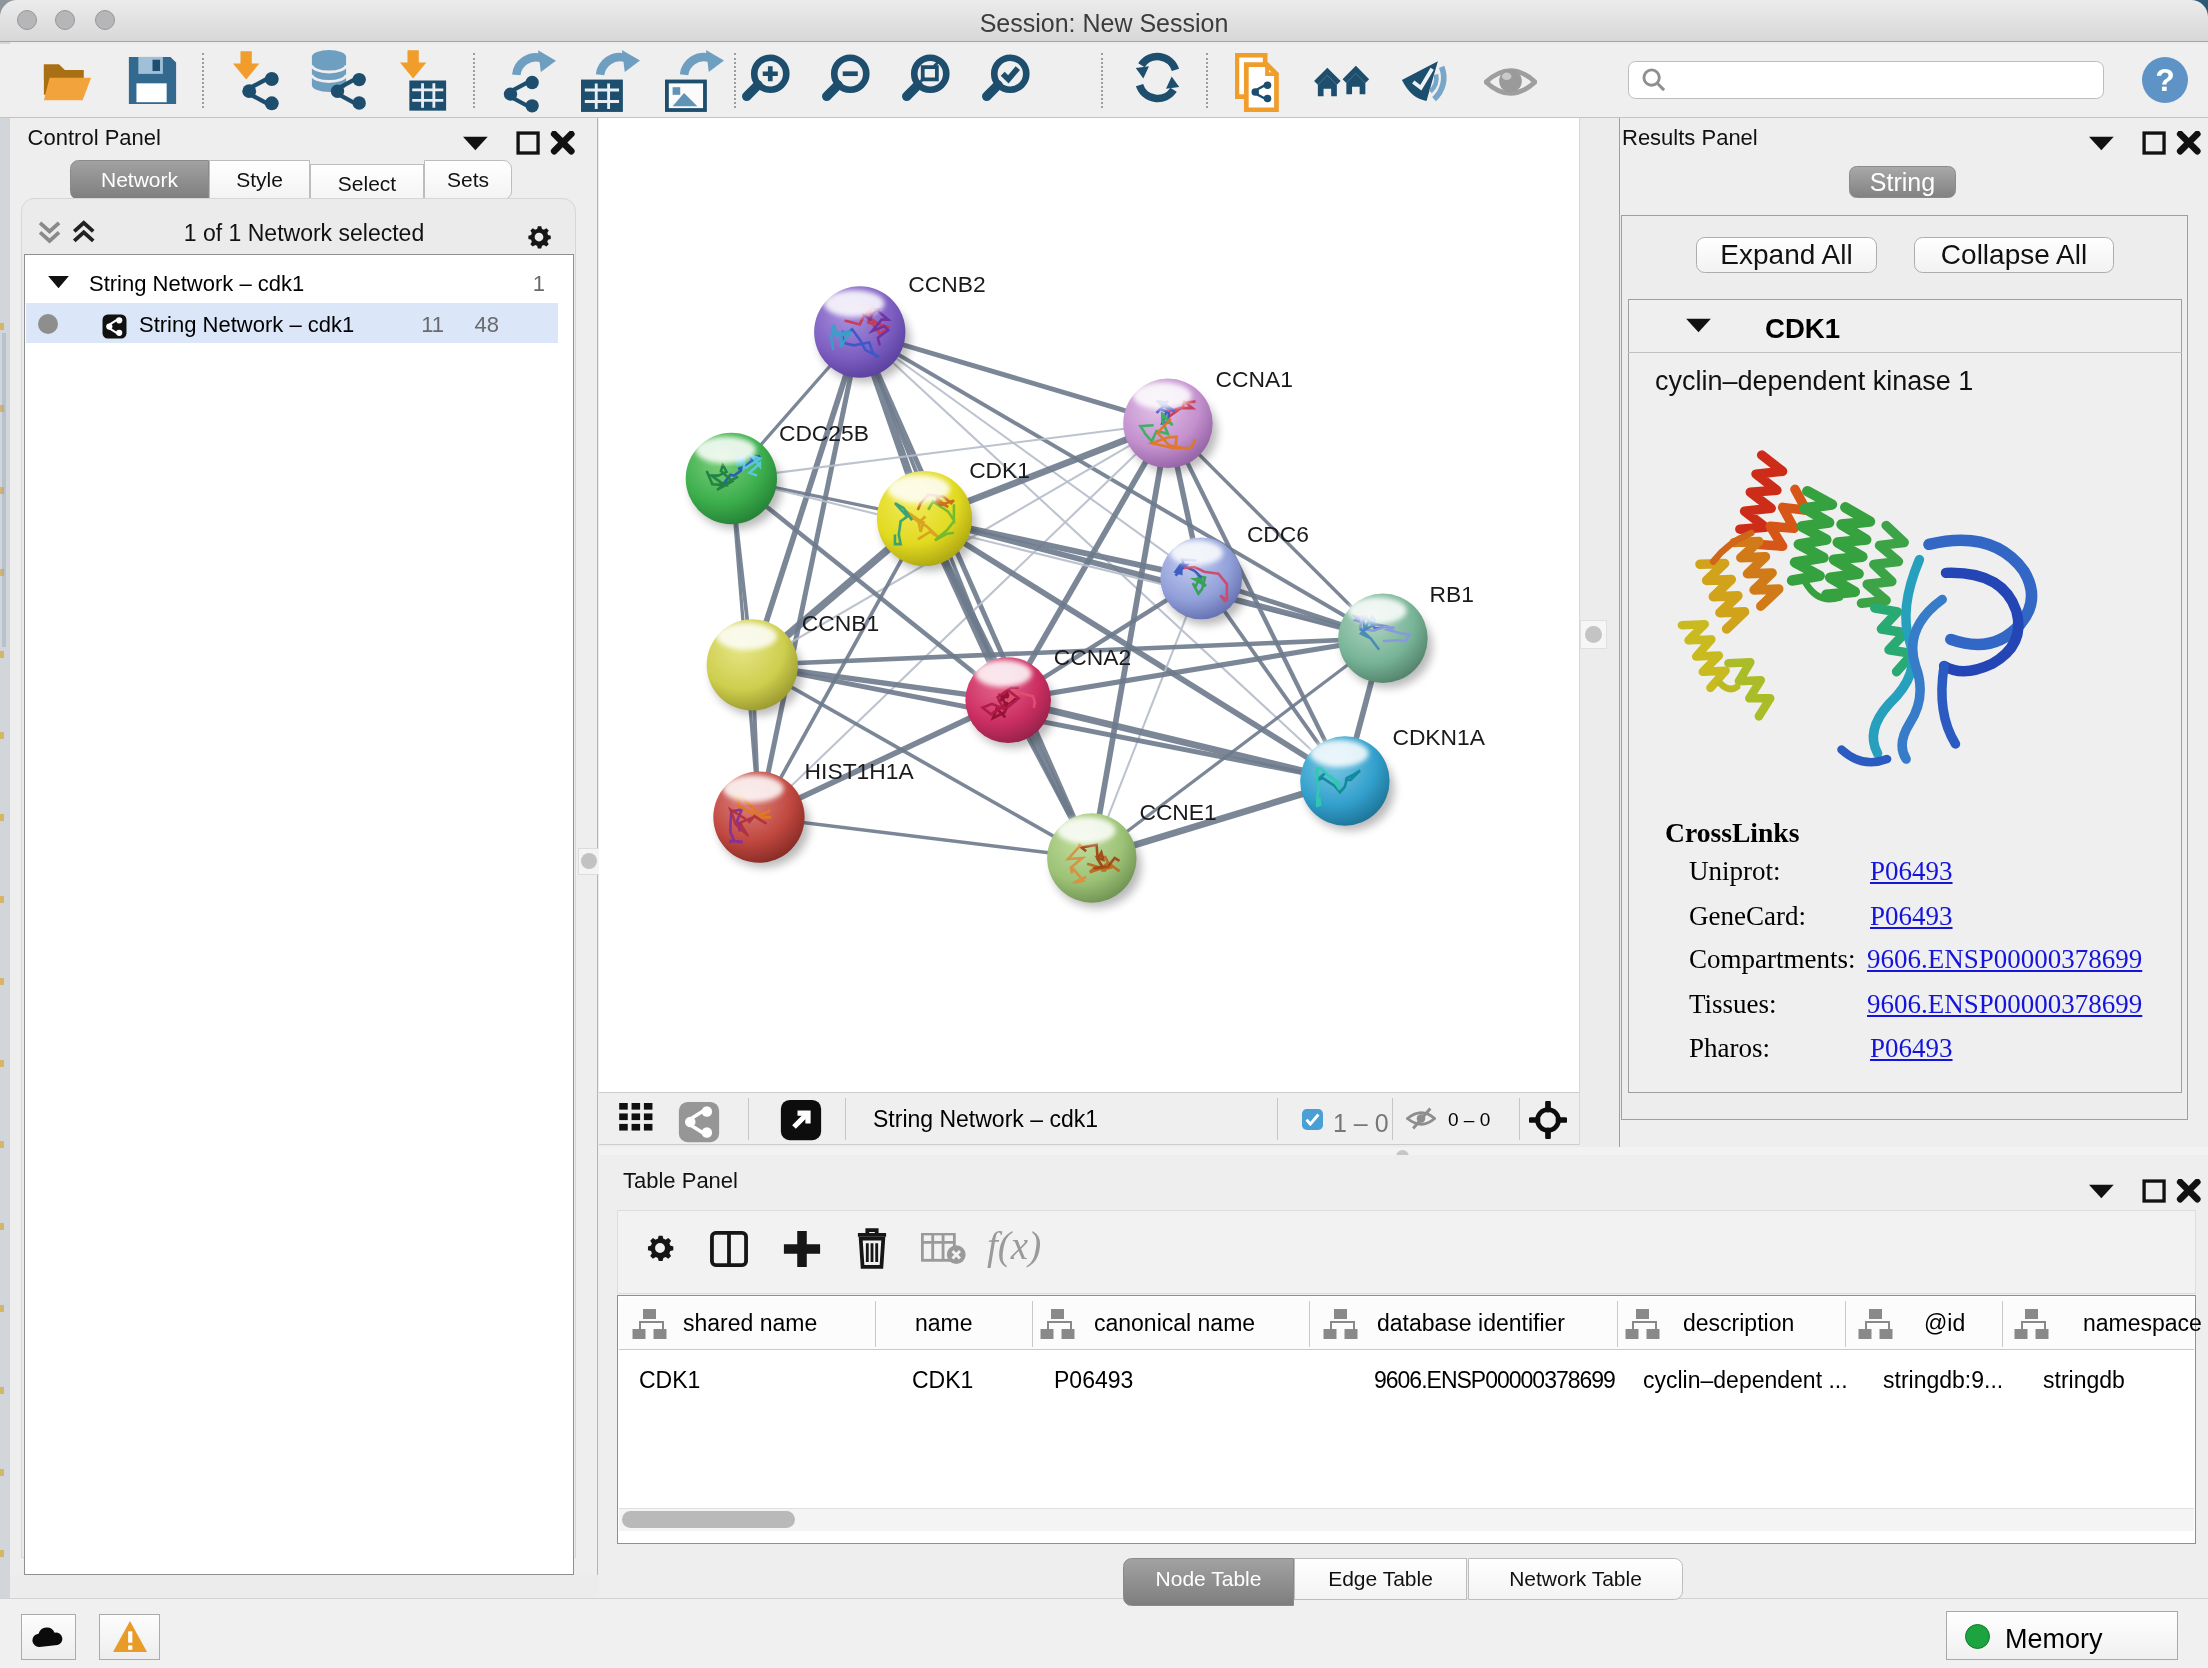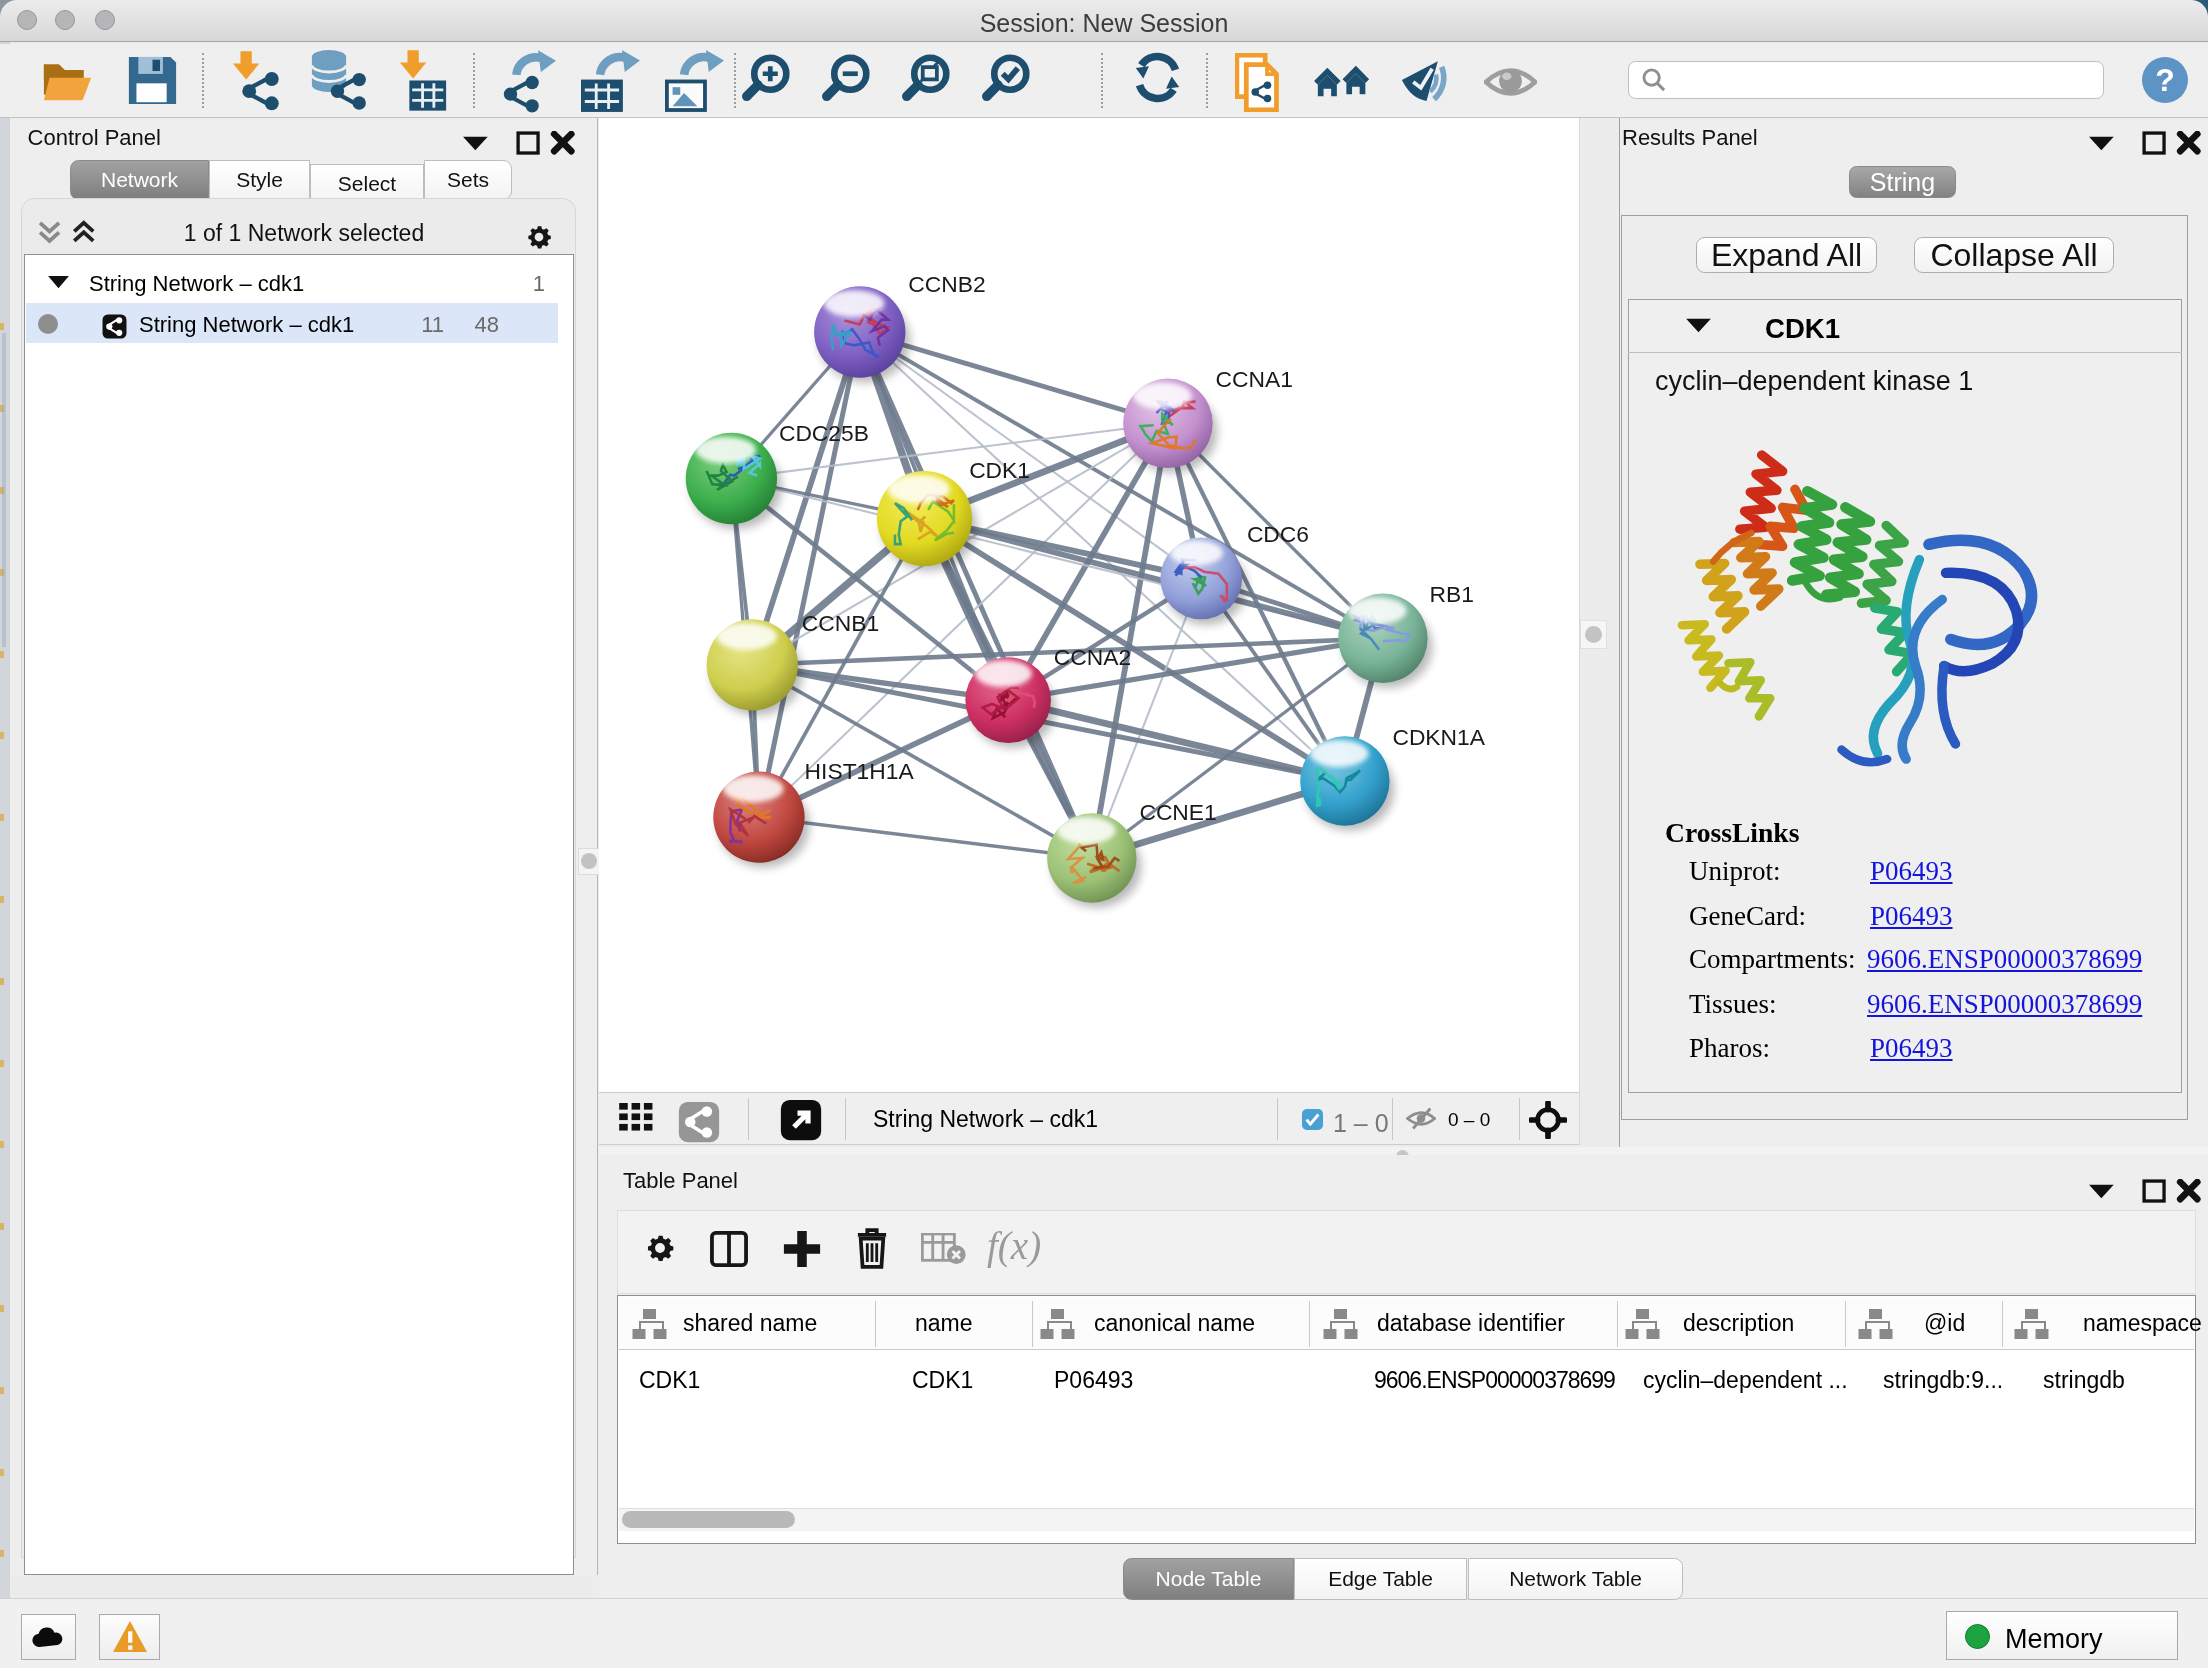--- a/index.html
+++ b/index.html
@@ -6,21 +6,21 @@
 body{position:relative;background:#ececec;font-family:"Liberation Sans",sans-serif;-webkit-font-smoothing:antialiased}
 .abs{position:absolute}
 .titlebar{left:0;top:0;width:2208px;height:42px;background:linear-gradient(#ececec,#d7d7d7);border-bottom:1.9px solid #a5a5a5;border-radius:17px 17px 0 0}
 .tl{top:9.5px;width:20px;height:20px;border-radius:50%;background:#b6b6b8;border:1px solid #97979a}
 .title{top:8.6px;left:0;width:2208px;text-align:center;font-size:25px;color:#3c3c3c}
 .toolbar{left:0;top:44px;width:2208px;height:74px;background:#efefef;border-bottom:1.9px solid #c3c3c3}
 .vsep{top:53px;height:55px;width:0;border-left:2.9px dotted #9d9d9d}
 .panel-title{font-size:22px;color:#111}
 .tab{position:absolute;height:40px;font-size:21px;text-align:center;border:1px solid #bdbdbd;background:linear-gradient(#ffffff,#f3f3f3);color:#111;line-height:38px}
 .tabsel{background:linear-gradient(#a2a2a2,#7e7e7e);color:#fff;border-color:#8a8a8a}
-.btn{position:absolute;border:1px solid #adadad;border-radius:8.6px;background:linear-gradient(#ffffff,#f2f2f2);text-align:center;font-size:32px;color:#111}
+.btn{position:absolute;border:1px solid #adadad;border-radius:8.6px;background:linear-gradient(#ffffff,#f2f2f2);text-align:center;font-size:28px;color:#111}
 .link{color:#1414dd;text-decoration:underline}
 .serif{font-family:"Liberation Serif",serif}
 </style></head><body>
 <div class="abs" style="left:2184px;top:0;width:25px;height:25px;background:#2a5a78"></div>
 <div class="abs" style="left:0;top:0;width:25px;height:25px;background:#8d959d"></div>
 <div class="abs" style="left:0;top:42px;width:9.5px;height:1626px;background:#d2d5d9"></div>
 <div class="abs" style="left:0;top:323px;width:3.8px;height:6.7px;background:#d7a93f;opacity:.75"></div>
 <div class="abs" style="left:0;top:405px;width:3.8px;height:6.7px;background:#d7a93f;opacity:.75"></div>
 <div class="abs" style="left:0;top:487px;width:3.8px;height:6.7px;background:#d7a93f;opacity:.75"></div>
 <div class="abs" style="left:0;top:569px;width:3.8px;height:6.7px;background:#d7a93f;opacity:.75"></div>
@@ -632,21 +632,21 @@
 <div class="abs cel" style="left:912px;top:1367px">CDK1</div>
 <div class="abs cel" style="left:1054px;top:1367px">P06493</div>
 <div class="abs cel" style="left:1374px;top:1367px;letter-spacing:-1px">9606.ENSP00000378699</div>
 <div class="abs cel" style="left:1643px;top:1367px">cyclin–dependent ...</div>
 <div class="abs cel" style="left:1883px;top:1367px">stringdb:9...</div>
 <div class="abs cel" style="left:2043px;top:1367px">stringdb</div>
 
 <div class="abs" style="left:619px;top:1508px;width:1575px;height:23px;background:#f4f4f4;border-top:1px solid #e0e0e0"></div>
 <div class="abs" style="left:622px;top:1511px;width:173px;height:17px;border-radius:8.6px;background:#b9b9b9"></div>
 
-<div class="tab tabsel" style="left:1123px;top:1558px;width:171px;height:42px;line-height:40px;border-radius:8.6px 0 0 8.6px">Node Table</div>
+<div class="tab tabsel" style="left:1123px;top:1558px;width:171px;height:48px;line-height:40px;border-radius:8.6px 0 0 8.6px">Node Table</div>
 <div class="tab" style="left:1294px;top:1558px;width:173px;height:42px;line-height:40px">Edge Table</div>
 <div class="tab" style="left:1468px;top:1558px;width:215px;height:42px;line-height:40px;border-radius:0 8.6px 8.6px 0">Network Table</div>
 <style>
 .hdr{font-size:23px;color:#000}
 .cel{font-size:23px;color:#000}
 .hico{width:36px;height:32px}
 .hico::before{content:"";position:absolute;left:11.4px;top:0;width:12.4px;height:9.5px;background:#898989;box-shadow:-10.5px 20px #898989, 10.5px 20px #898989}
 .hico::after{content:"";position:absolute;left:6.7px;top:12.4px;width:21px;height:7.6px;border:2.4px solid #898989;border-bottom:none}
 </style>
 

